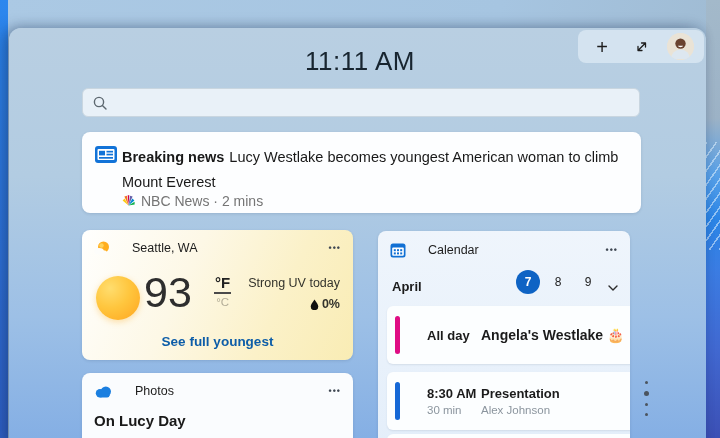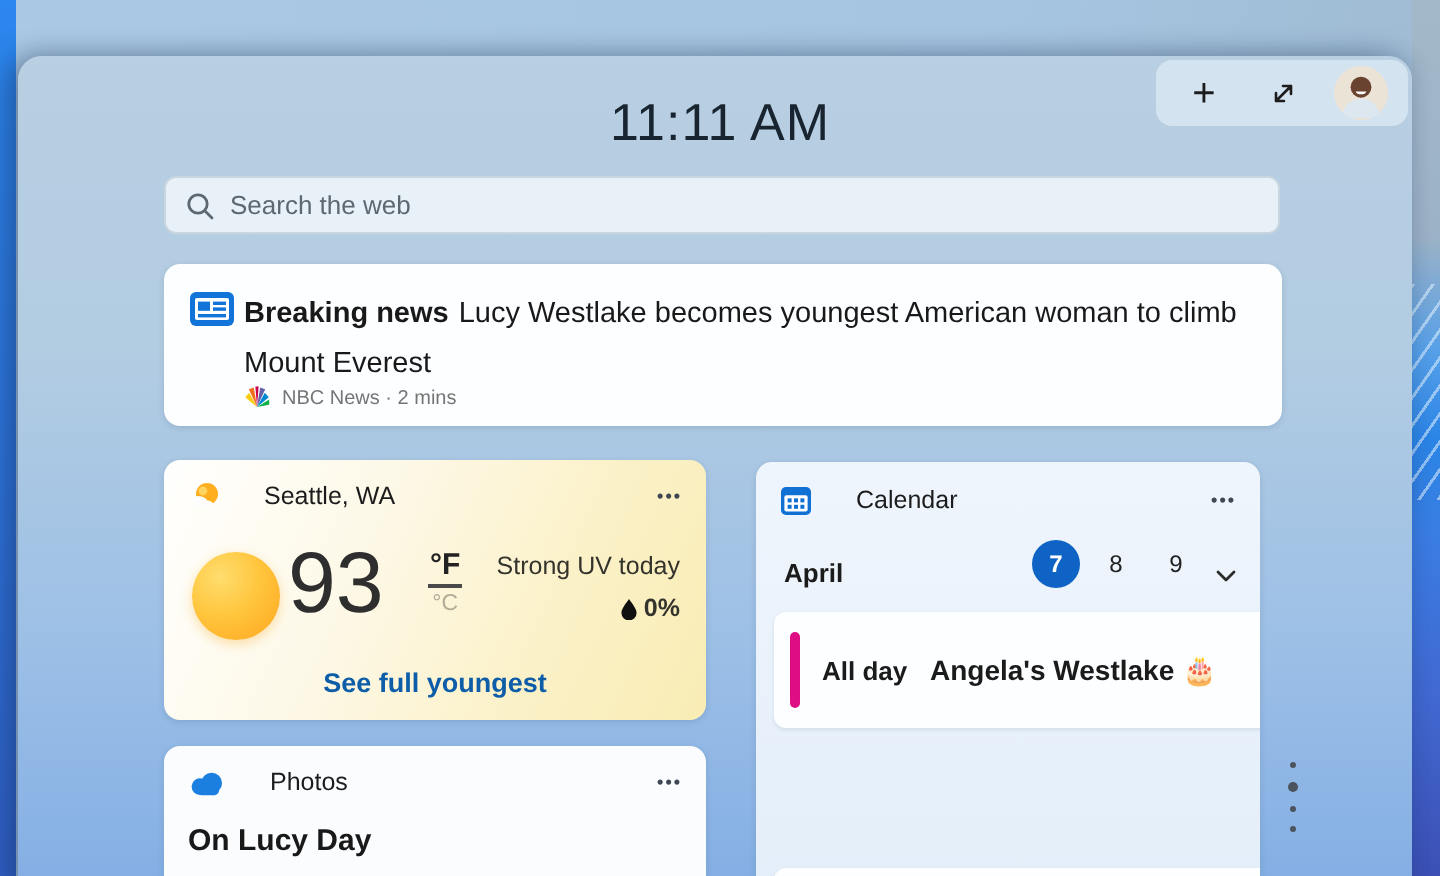--- a/index.html
+++ b/index.html
@@ -40,21 +40,21 @@
   .hdr { position:absolute; top:11px; left:12px; right:12px; display:flex; align-items:center; gap:22px; }
   .hdr-title { font-size:12.5px; color:#1c1c1c; }
   .more { margin-left:auto; font-size:9px; font-weight:bold; letter-spacing:1px; color:#3f4752; cursor:pointer; }
   
   .news-card { top:132px; left:82px; width:559px; height:81px; background:#fdfeff; }
   .news-icon { position:absolute; top:14px; left:13px; }
   .news-text { position:absolute; top:13px; left:40px; width:500px;
     font-size:14.5px; line-height:25px; color:#191919; }
   .news-text .bold { font-weight:bold; margin-right:5px;margin-top:32px; }
   .news-source { position:absolute; left:40px; top:61px; display:flex; align-items:center; gap:6px;
-    font-size:10px; color:#757575; }
+    font-size:14px; color:#757575; }
   
   .weather-card { top:230px; left:82px; width:271px; height:130px;
     background:linear-gradient(115deg,#fffffe 0%,#fdf8e6 38%,#fbf1c8 70%,#f9ecb4 100%); }
   .sun-big { position:absolute; top:46px; left:14px; width:44px; height:44px; border-radius:50%;
     background:radial-gradient(circle at 32% 28%, #ffdd6e 0%, #ffc63e 45%, #ffa51e 100%);
     box-shadow:0 2px 6px rgba(250,170,30,.35); }
   .temp { position:absolute; top:38px; left:62px; font-size:43px; color:#2e2e2e; }
   .unit-block { position:absolute; top:44px; left:132px; text-align:center; cursor:pointer; }
   .unit-f { font-size:15px; font-weight:bold; color:#222; border-bottom:2px solid #4a4a4a; padding:0 1px 1px; }
   .unit-c { font-size:11.5px; color:#b3ad97; margin-top:2px; }
@@ -72,21 +72,21 @@
     background:linear-gradient(180deg,#eff5fc 0%,#e3eefa 100%); overflow:hidden; }
   .cal-daterow { position:absolute; top:37px; left:14px; right:11px; height:26px;
     display:flex; align-items:flex-end; }
   .cal-month { font-size:13px; font-weight:bold; color:#1b1b1b; }
   .date-cell { width:24px; height:24px; line-height:24px; text-align:center;
     font-size:12px; color:#222; margin-left:6px; border-radius:50%; cursor:pointer; }
   .date-cell.selected { background:#0e63c4; color:#fff; font-weight:bold; }
   .cal-chevron { margin-left:7px; display:flex; align-items:center; cursor:pointer; }
   .cal-event { position:absolute; left:9px; width:258px; height:58px; background:#fcfeff;
     border-radius:6px; box-shadow:0 1px 2px rgba(30,50,80,.1);
-    display:flex; align-items:center; padding-left:24px; cursor:pointer; }
+    display:flex; align-items:center; padding-left:40px; cursor:pointer; }
   .evt-bar { position:absolute; left:8px; top:10px; bottom:10px; width:4.5px; border-radius:3px; }
   .bar-pink { background:#df0d84; }
   .bar-blue { background:#1668d6; }
   .evt-time { width:54px; }
   .evt-t1 { font-size:13px; font-weight:bold; color:#1b1b1b; }
   .evt-t2 { font-size:11.5px; color:#8b959e; margin-top:3px; }
   .evt-title1 { font-size:14px; font-weight:bold; color:#1b1b1b; }
   .evt-sub { font-size:11.5px; color:#8b959e; margin-top:3px; }
   .evt-sliver { top:203px; height:40px; }
   .scroll-dots { position:absolute; top:381px; left:642px; width:8px;
@@ -125,21 +125,20 @@
         </svg>
       </div>
     </div>
   </div>
 
   <div class="searchbar">
     <svg width="14" height="14" viewBox="0 0 14 14">
       <circle cx="6" cy="6" r="4.6" fill="none" stroke="#5d6870" stroke-width="1.4"></circle>
       <line x1="9.4" y1="9.4" x2="13" y2="13" stroke="#5d6870" stroke-width="1.4" stroke-linecap="round"></line>
     </svg>
-    <input type="text" placeholder="Search the web" style="">
   </div>
 
   <div class="card news-card">
     <svg class="news-icon" width="22" height="17" viewBox="0 0 22 17">
       <rect width="22" height="17" rx="3" fill="#1273d8"></rect>
       <rect x="2.5" y="3" width="17" height="11" rx="1" fill="#fff"></rect>
       <rect x="4" y="4.8" width="6" height="4.6" fill="#1273d8"></rect>
       <rect x="11.5" y="4.8" width="6.5" height="1.7" fill="#1273d8"></rect>
       <rect x="11.5" y="7.7" width="6.5" height="1.7" fill="#1273d8"></rect>
       <rect x="4" y="11" width="14" height="1.7" fill="#1273d8"></rect>
@@ -218,20 +217,31 @@
     </div>
     <div class="cal-event" style="top:75px">
       <div class="evt-bar bar-pink"></div>
       <div class="evt-time">
         <div class="evt-t1">All day</div>
       </div>
       <div>
         <div class="evt-title1">Angela's Westlake 🎂</div>
       </div>
     </div>
+    <div class="cal-event" style="top:141px">
+      <div class="evt-bar bar-blue"></div>
+      <div class="evt-time">
+        <div class="evt-t1">8:30 AM</div>
+        <div class="evt-t2">30 min</div>
+      </div>
+      <div>
+        <div class="evt-t1">Presentation</div>
+        <div class="evt-sub">Alex Johnson</div>
+      </div>
+    </div>
     <div class="cal-event evt-sliver"></div>
   </div>
 
   <div class="card photos-card">
     <div class="hdr">
       <svg width="19" height="13" viewBox="0 0 19 13">
         <circle cx="6" cy="8.3" r="4.2" fill="#1b7fe0"></circle>
         <circle cx="11.8" cy="6.6" r="5.2" fill="#1b7fe0"></circle>
         <rect x="4.5" y="8" width="11" height="4.6" rx="2.3" fill="#1b7fe0"></rect>
       </svg>

